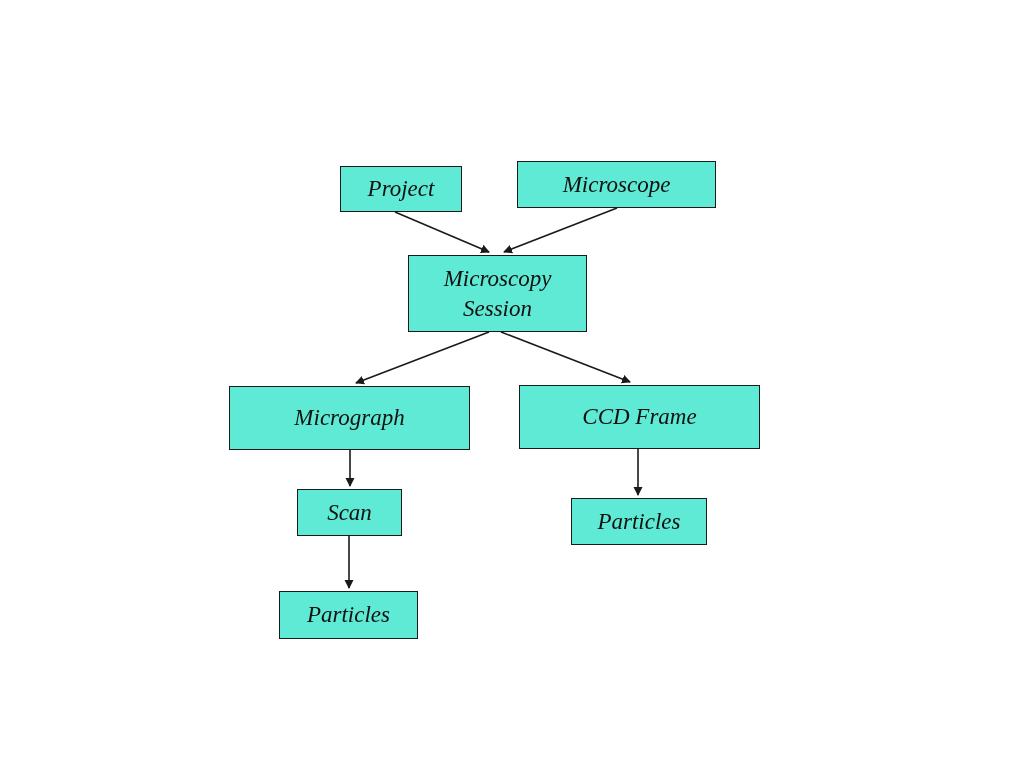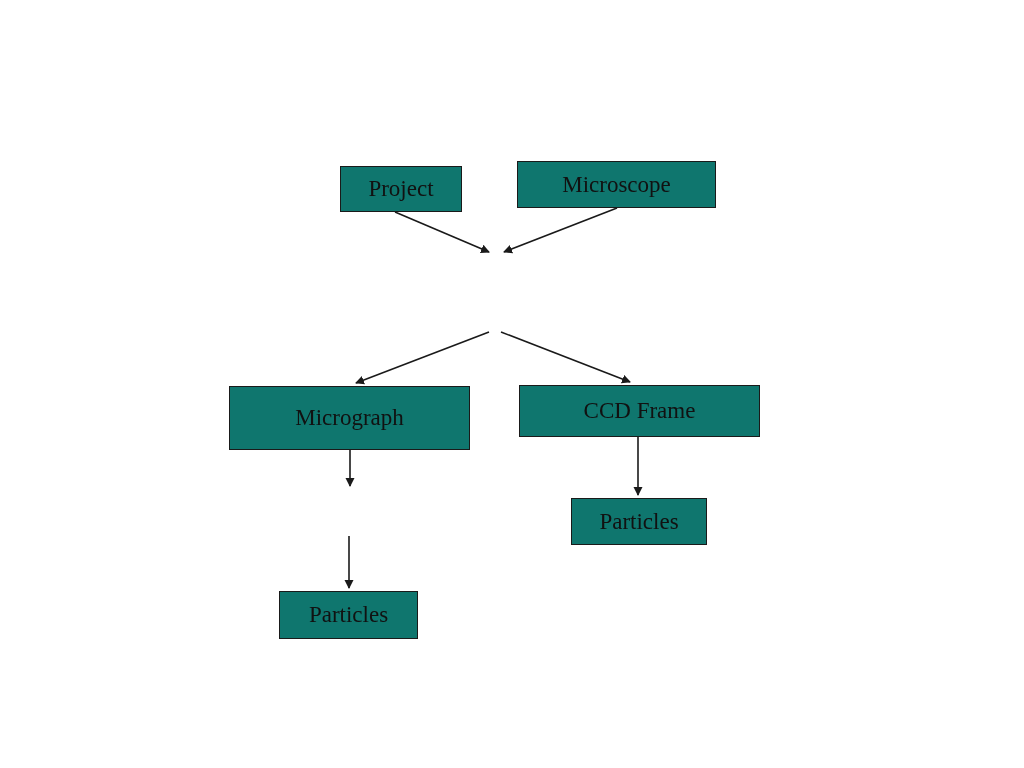--- a/index.html
+++ b/index.html
@@ -23,30 +23,31 @@
     height: 768px;
     pointer-events: none;
   }
   svg.edges line {
     stroke: #1a1a1a;
     stroke-width: 1.6;
   }
   .node {
     position: absolute;
     box-sizing: border-box;
-    background: #0f766e;
+    background: #5eead4;
     border: 1.6px solid #1a1a1a;
     display: flex;
     align-items: center;
     justify-content: center;
     text-align: center;
     color: #111111;
     font-size: 23px;
     line-height: 1.3;
     padding: 0 8px;
+    font-style: italic;
   }
 </style>
 </head>
 <body>
 
 <div class="stage">
 
   <svg class="edges" id="edges" viewBox="0 0 1024 768" xmlns="http://www.w3.org/2000/svg">
     <defs>
       <marker id="arrowhead" markerWidth="10" markerHeight="10" refX="8" refY="4.5" orient="auto" markerUnits="userSpaceOnUse">
@@ -57,18 +58,20 @@
       <line x1="617" y1="208" x2="504" y2="252" marker-end="url(#arrowhead)"></line>
       <line x1="489" y1="332" x2="356" y2="383" marker-end="url(#arrowhead)"></line>
       <line x1="501" y1="332" x2="630" y2="382" marker-end="url(#arrowhead)"></line>
       <line x1="350" y1="434" x2="350" y2="486" marker-end="url(#arrowhead)"></line>
       <line x1="349" y1="536" x2="349" y2="588" marker-end="url(#arrowhead)"></line>
       <line x1="638" y1="433" x2="638" y2="495" marker-end="url(#arrowhead)"></line>
     </svg>
 
   <div class="node" style="left: 340px; top: 166px; width: 122px; height: 46px;">Project</div>
   <div class="node" style="left: 517px; top: 161px; width: 199px; height: 47px;">Microscope</div>
+  <div class="node" style="left: 408px; top: 255px; width: 179px; height: 77px;">Microscopy Session</div>
   <div class="node" style="left: 229px; top: 386px; width: 241px; height: 64px;">Micrograph</div>
-  <div class="node" style="left: 519px; top: 385px; width: 241px; height: 52px;">CCD Frame</div>
+  <div class="node" style="left: 519px; top: 385px; width: 241px; height: 64px;">CCD Frame</div>
+  <div class="node" style="left: 297px; top: 489px; width: 105px; height: 47px;">Scan</div>
   <div class="node" style="left: 279px; top: 591px; width: 139px; height: 48px;">Particles</div>
   <div class="node" style="left: 571px; top: 498px; width: 136px; height: 47px;">Particles</div>
 
 </div>
 
 </body></html>

